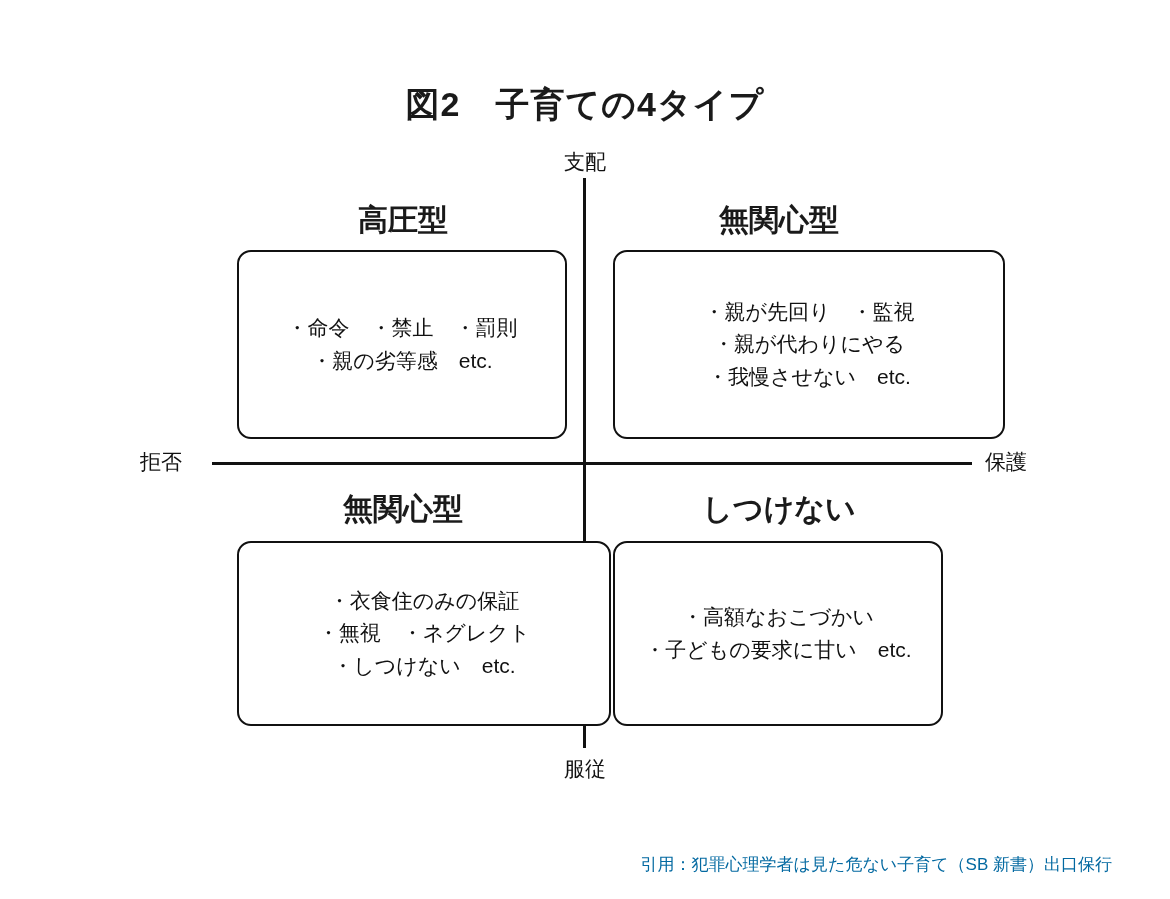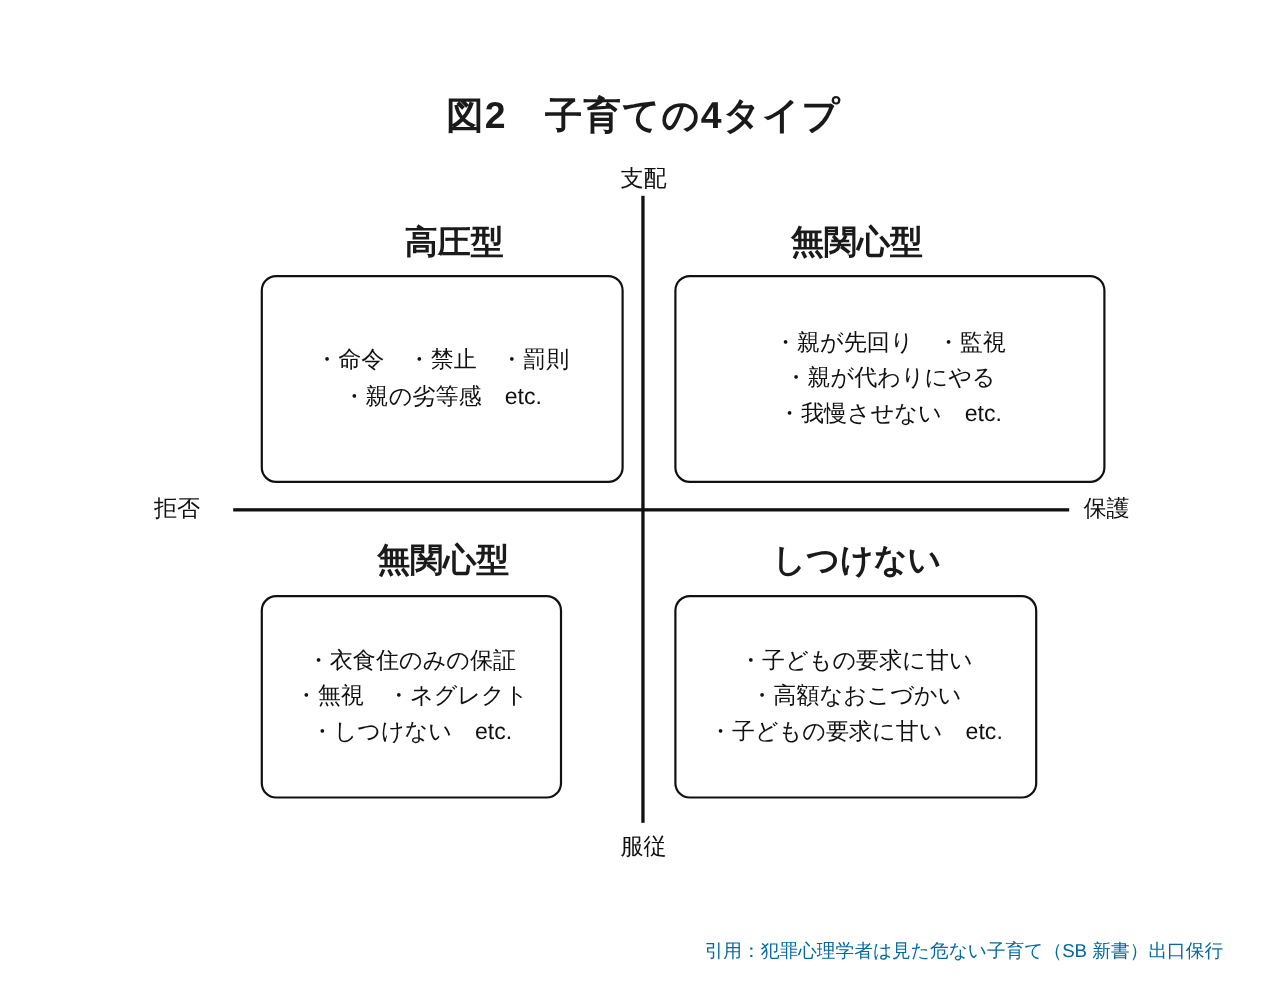--- a/index.html
+++ b/index.html
@@ -66,40 +66,40 @@
   }
 
   
   .quad-heading {
     position: absolute;
     font-size: 30px;
     font-weight: bold;
     text-align: center;
     white-space: nowrap;
   }
-  .head-tl { top: 200px; left: 248px; width: 330px; }
+  .head-tl { top: 200px; left: 238px; width: 330px; }
   .head-tr { top: 200px; left: 614px; width: 330px; }
   .head-bl { top: 489px; left: 238px; width: 330px; }
   .head-br { top: 489px; left: 614px; width: 330px; }
 
   
   .quad-box {
     position: absolute;
     border: 2.5px solid #111;
     border-radius: 14px;
     background: #fff;
     box-sizing: border-box;
     display: flex;
     flex-direction: column;
     align-items: center;
     justify-content: center;
   }
   .box-tl { top: 250px; left: 237px; width: 330px; height: 189px; }
   .box-tr { top: 250px; left: 613px; width: 392px; height: 189px; }
-  .box-bl { top: 541px; left: 237px; width: 274px; height: 185px; }
+  .box-bl { top: 541px; left: 237px; width: 374px; height: 185px; }
   .box-br { top: 541px; left: 613px; width: 330px; height: 185px; }
 
   .box-line {
     font-size: 21px;
     line-height: 1.55;
     white-space: pre;
     text-align: center;
     color: #111;
   }
 
@@ -143,20 +143,19 @@
 
   <div class="quad-heading head-bl">無関心型</div>
   <div class="quad-box box-bl">
     <div class="box-line">・衣食住のみの保証</div>
     <div class="box-line">・無視　・ネグレクト</div>
     <div class="box-line">・しつけない　etc.</div>
   </div>
 
   <div class="quad-heading head-br">しつけない</div>
   <div class="quad-box box-br">
-    <div class="box-line">・子どもの要求に甘い</div>
     <div class="box-line">・高額なおこづかい</div>
     <div class="box-line">・子どもの要求に甘い　etc.</div>
   </div>
 
   <div class="credit">引用：犯罪心理学者は見た危ない子育て（SB 新書）出口保行</div>
 
 </div>
 
 </body></html>

